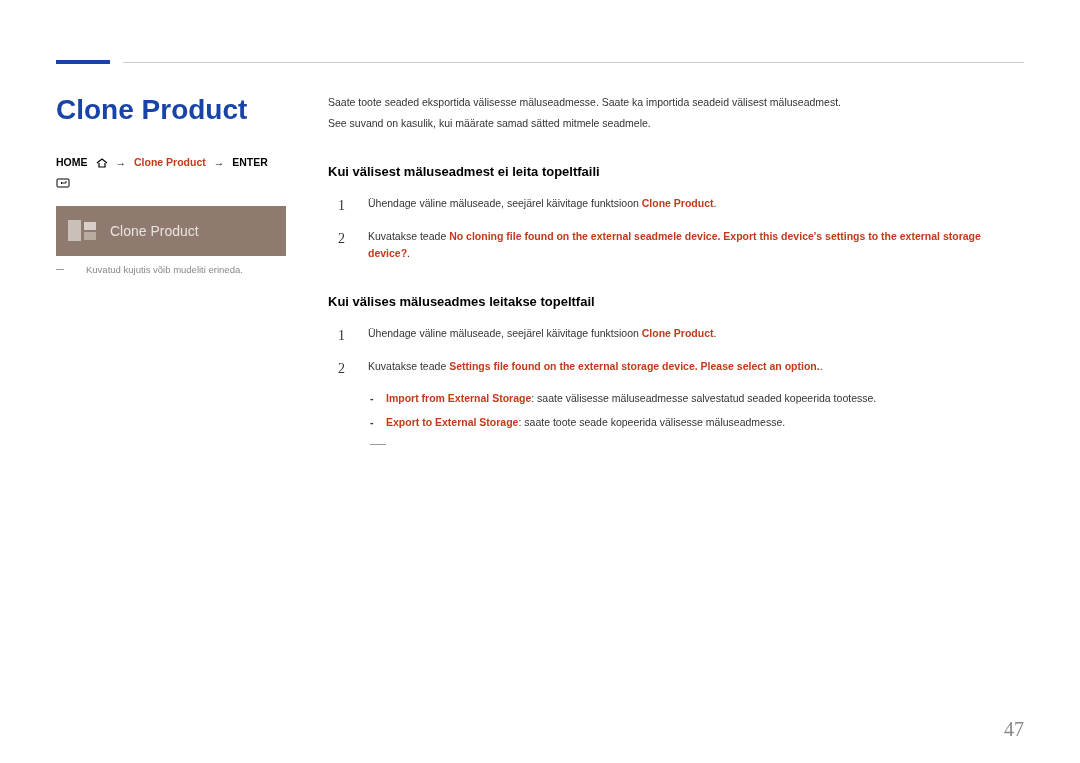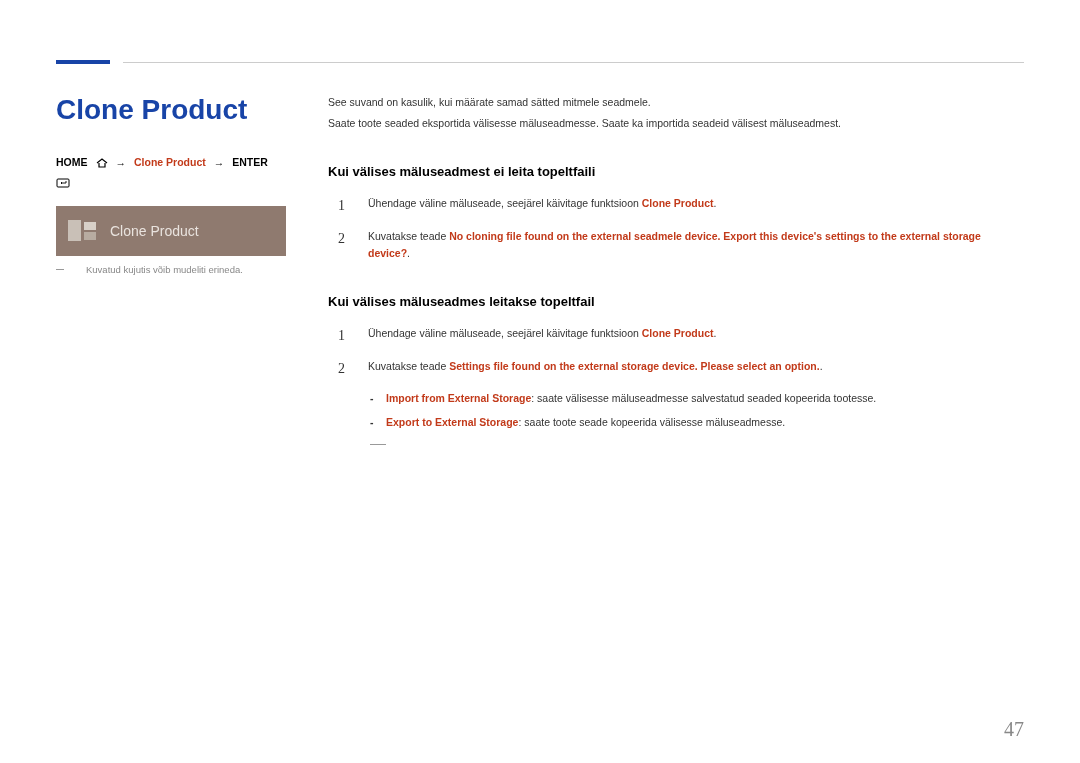--- a/index.html
+++ b/index.html
@@ -216,24 +216,24 @@
       <div class="promo-text">Clone Product</div>
     </div>
 
     <div class="caption">
       <span class="small-dash"></span>
       <span>Kuvatud kujutis võib mudeliti erineda.</span>
     </div>
   </div>
 
   <div class="right-col">
+    <div class="para">Saate toote seaded eksportida välisesse mäluseadmesse. Saate ka importida seadeid välisest mäluseadmest.</div>
     <div class="para">See suvand on kasulik, kui määrate samad sätted mitmele seadmele.</div>
-    <div class="para">Saate toote seaded eksportida välisesse mäluseadmesse. Saate ka importida seadeid välisest mäluseadmest.</div>
-
-    <div class="h3">Kui välises mäluseadmest ei leita topeltfaili</div>
+
+    <div class="h3">Kui välisest mäluseadmest ei leita topeltfaili</div>
 
     <div class="step">
       <div class="step-num">1</div>
       <div class="step-body">
         <span>Ühendage väline mäluseade, seejärel käivitage funktsioon </span><span class="bold-red">Clone Product</span><span>.</span>
       </div>
     </div>
     <div class="step">
       <div class="step-num">2</div>
       <div class="step-body">

